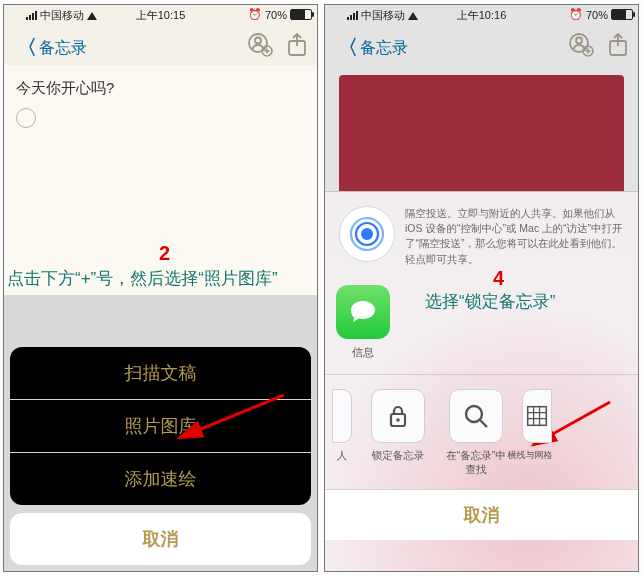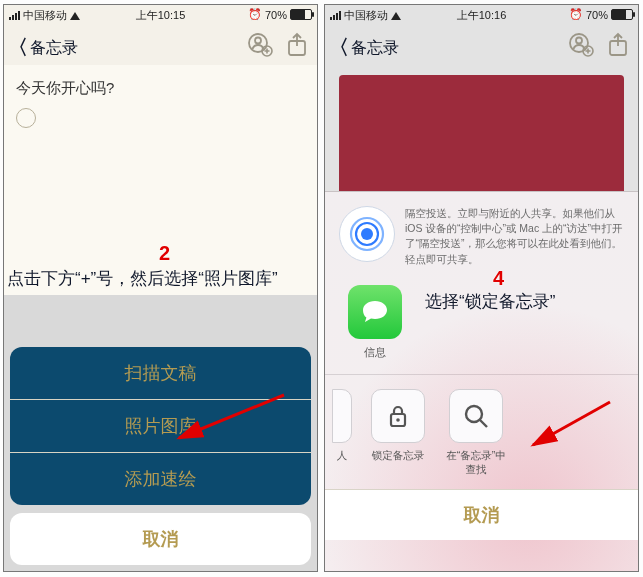--- a/index.html
+++ b/index.html
@@ -30,21 +30,21 @@
 
   
   .status {
     position: relative;
     height: 20px;
     font-size: 11px;
     color: #222;
     background: #f4f1e9;
   }
   .phone.right .status { background: #e3e3e3; }
-  .status .l { position: absolute; left: 5px; top: 3px; display:flex; align-items:center; gap:3px;}
+  .status .l { position: absolute; left: 22px; top: 3px; display:flex; align-items:center; gap:3px;}
   .status .c { position: absolute; left: 0; right: 0; top: 3px; text-align: center; }
   .status .r { position: absolute; right: 5px; top: 3px; display:flex; align-items:center; gap:3px;}
   .sig { display:inline-flex; align-items:flex-end; gap:1px; }
   .sig i { width:2px; background:#222; display:inline-block;}
   .sig i:nth-child(1){height:3px}
   .sig i:nth-child(2){height:5px}
   .sig i:nth-child(3){height:7px}
   .sig i:nth-child(4){height:9px}
   .wifi::before { content:""; display:inline-block; width:0;height:0;
     border-left:5px solid transparent;border-right:5px solid transparent;border-bottom:8px solid #222;}
@@ -57,21 +57,21 @@
   
   .nav {
     height: 40px;
     background: #f4f1e9;
     border-bottom: 1px solid #c9c4b5;
     position: relative;
     color: #b49b52;
   }
   .phone.right .nav { background: #e3e3e3; border-bottom-color:#c2c2c2; }
   .nav .back {
-    position:absolute; left:4px; top:9px; font-size:16px; color:#0f172a;
+    position:absolute; left:13px; top:9px; font-size:16px; color:#0369a1;
   }
   .nav .back .chev { font-size:20px; font-weight:600; vertical-align:-1px; margin-right:2px;}
   .nav .addp {
     position:absolute; right:44px; top:7px; width:26px; height:26px;
   }
   .nav .share {
     position:absolute; right:8px; top:7px; width:24px; height:26px;
   }
   svg { display:block; }
 
@@ -94,21 +94,21 @@
   }
   .left-middle .note-body { position:relative; z-index:0; }
 
   
   .sheet {
     position:absolute; left:0; right:0; bottom:0;
     background:transparent;
     padding:0 6px 6px 6px;
   }
   .sheet .group {
-    background:#0c4a6e;
+    background:#000000;
     border-radius:12px;
     overflow:hidden;
   }
   .sheet .row {
     height:52px; line-height:52px; text-align:center;
     color:#b49b52; font-size:18px;
     border-top:1px solid #d9d4c4;
   }
   .sheet .row:first-child{border-top:none;}
   .sheet .cancel {
@@ -117,21 +117,21 @@
     height:52px; line-height:52px; text-align:center;
     color:#b49b52; font-size:18px; font-weight:600;
   }
 
   
   .overlay-num {
     position:absolute; color:#e10000; font-size:20px; font-weight:600;
     text-shadow:0 0 2px #fff;
   }
   .overlay-txt {
-    position:absolute; color:#0f172a; font-size:17px;
+    position:absolute; color:#0f766e; font-size:17px;
     white-space:nowrap;
   }
   .arrow {
     position:absolute; pointer-events:none;
   }
 
   
   .right-body {
     position:absolute; left:0; right:0; top:60px; bottom:0;
     background:#e3e3e3;
@@ -157,21 +157,21 @@
   }
   .airdrop .icon {
     flex:none; width:54px; height:54px; border-radius:50%;
     background:#fff; border:1px solid #cfd8e6;
     display:flex; align-items:center; justify-content:center;
   }
   .airdrop .txt {
     font-size:10.5px; color:#6b6b6b; line-height:1.45;
   }
   .grid {
-    display:flex; gap:22px; padding:6px 16px 10px 20px;
+    display:flex; gap:22px; padding:6px 16px 10px 8px;
     position:relative; z-index:1;
   }
   .app {
     width:60px; text-align:center; font-size:11px; color:#555;
   }
   .app .tile {
     width:54px; height:54px; border-radius:12px; margin:0 auto 6px auto;
     display:flex; align-items:center; justify-content:center;
   }
   .tile.messages{ background:linear-gradient(#6fe26b,#23c83b);}
@@ -367,20 +367,29 @@
           </div>
           <div class="act">
             <div class="tile2">
               <svg width="30" height="30" viewBox="0 0 30 30">
                   <circle cx="13" cy="13" r="8" fill="none" stroke="#555" stroke-width="2.4"></circle>
                   <path d="M19 19l7 7" stroke="#555" stroke-width="2.4"></path>
                 </svg>
             </div>
             <div>在“备忘录”中查找</div>
           </div>
+          <div class="act partialR" style="width:32px;">
+            <div class="tile2" style="width:28px;">
+              <svg width="22" height="26" viewBox="0 0 26 26">
+                  <rect x="2" y="2" width="22" height="22" fill="none" stroke="#555" stroke-width="1.8"></rect>
+                  <path d="M2 9h22M2 16h22M9 2v22M16 2v22" stroke="#555" stroke-width="1.5"></path>
+                </svg>
+            </div>
+            <div style="font-size:9px;white-space:nowrap;margin-left:-14px;">横线与网格</div>
+          </div>
         </div>
 
         <div class="share-cancel">取消</div>
       </div>
     </div>
 
     <div class="overlay-num" style="left:168px; top:262px;">4</div>
     <div class="overlay-txt" style="left:100px; top:285px;">选择“锁定备忘录”</div>
     <svg class="arrow" style="left:200px; top:392px; width:90px; height:55px;">
       <defs>

